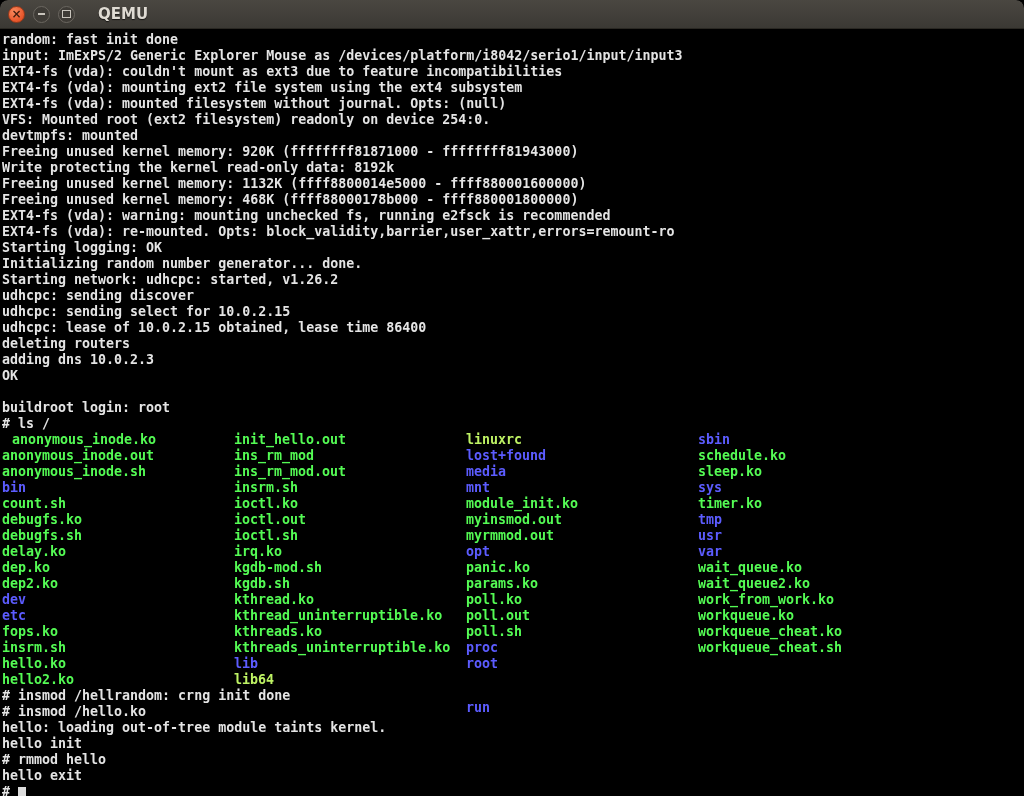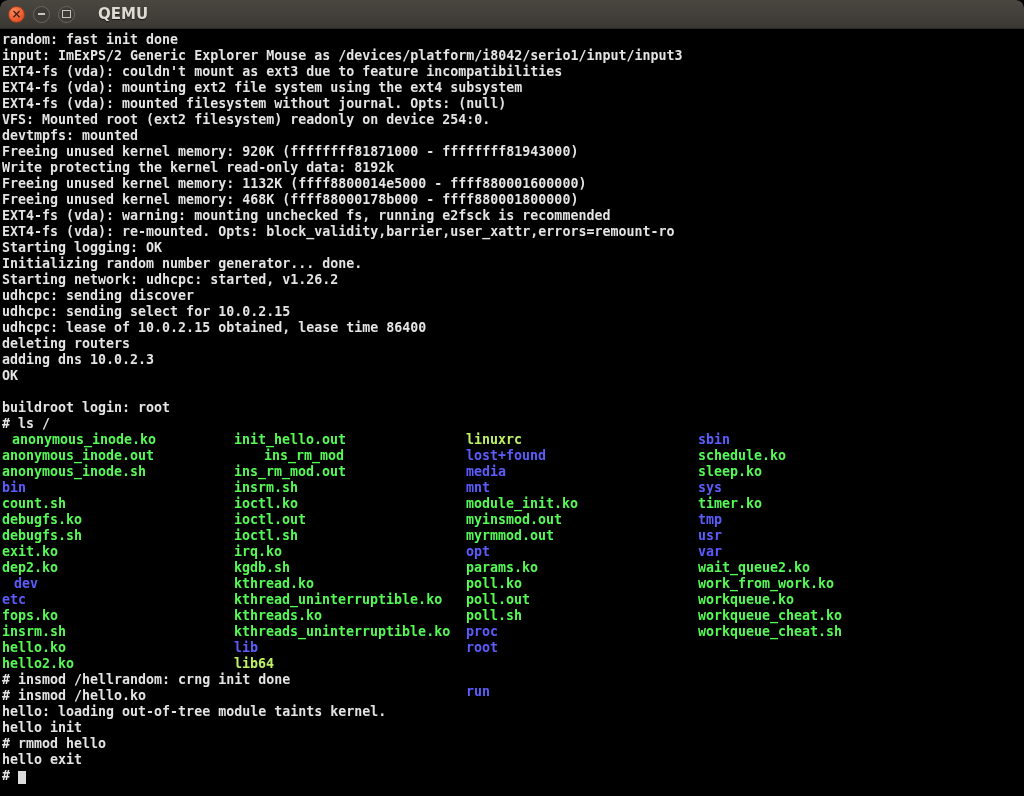--- a/index.html
+++ b/index.html
@@ -68,29 +68,30 @@
       <div class="line"><span class="c-fg">udhcpc: sending discover</span></div>
       <div class="line"><span class="c-fg">udhcpc: sending select for 10.0.2.15</span></div>
       <div class="line"><span class="c-fg">udhcpc: lease of 10.0.2.15 obtained, lease time 86400</span></div>
       <div class="line"><span class="c-fg">deleting routers</span></div>
       <div class="line"><span class="c-fg">adding dns 10.0.2.3</span></div>
       <div class="line"><span class="c-fg">OK</span></div>
       <div class="line"><span class="c-fg">&nbsp;</span></div>
       <div class="line"><span class="c-fg">buildroot login: root</span></div>
       <div class="line"><span class="c-fg"># ls /</span></div>
       <div class="line"><span class="ls-cell c-green" style="left: 4px; margin-left: 6px;">anonymous_inode.ko</span><span class="ls-cell c-green" style="left: 232px;">init_hello.out</span><span class="ls-cell c-cyan" style="left: 464px;">linuxrc</span><span class="ls-cell c-blue" style="left: 696px;">sbin</span></div>
-      <div class="line"><span class="ls-cell c-green" style="left: 0px;">anonymous_inode.out</span><span class="ls-cell c-green" style="left: 232px; margin-left: 30px;">ins_rm_mod</span><span class="ls-cell c-blue" style="left: 464px;">lost+found</span><span class="ls-cell c-green" style="left: 696px;">schedule.ko</span></div>
+      <div class="line"><span class="ls-cell c-green" style="left: 0px;">anonymous_inode.out</span><span class="ls-cell c-green" style="left: 232px;">ins_rm_mod</span><span class="ls-cell c-blue" style="left: 464px;">lost+found</span><span class="ls-cell c-green" style="left: 696px;">schedule.ko</span></div>
       <div class="line"><span class="ls-cell c-green" style="left: 0px;">anonymous_inode.sh</span><span class="ls-cell c-green" style="left: 232px;">ins_rm_mod.out</span><span class="ls-cell c-blue" style="left: 464px;">media</span><span class="ls-cell c-green" style="left: 696px;">sleep.ko</span></div>
       <div class="line"><span class="ls-cell c-blue" style="left: 0px;">bin</span><span class="ls-cell c-green" style="left: 232px;">insrm.sh</span><span class="ls-cell c-blue" style="left: 464px;">mnt</span><span class="ls-cell c-blue" style="left: 696px;">sys</span></div>
       <div class="line"><span class="ls-cell c-green" style="left: 0px;">count.sh</span><span class="ls-cell c-green" style="left: 232px;">ioctl.ko</span><span class="ls-cell c-green" style="left: 464px;">module_init.ko</span><span class="ls-cell c-green" style="left: 696px;">timer.ko</span></div>
       <div class="line"><span class="ls-cell c-green" style="left: 0px;">debugfs.ko</span><span class="ls-cell c-green" style="left: 232px;">ioctl.out</span><span class="ls-cell c-green" style="left: 464px;">myinsmod.out</span><span class="ls-cell c-blue" style="left: 696px;">tmp</span></div>
       <div class="line"><span class="ls-cell c-green" style="left: 0px;">debugfs.sh</span><span class="ls-cell c-green" style="left: 232px;">ioctl.sh</span><span class="ls-cell c-green" style="left: 464px;">myrmmod.out</span><span class="ls-cell c-blue" style="left: 696px;">usr</span></div>
-      <div class="line"><span class="ls-cell c-green" style="left: 0px;">exit.ko</span><span class="ls-cell c-green" style="left: 232px;">irq.ko</span><span class="ls-cell c-blue" style="left: 464px;">opt</span><span class="ls-cell c-blue" style="left: 696px;">var</span></div>
+      <div class="line"><span class="ls-cell c-green" style="left: 0px;">delay.ko</span><span class="ls-cell c-green" style="left: 232px;">irq.ko</span><span class="ls-cell c-blue" style="left: 464px;">opt</span><span class="ls-cell c-blue" style="left: 696px;">var</span></div>
+      <div class="line"><span class="ls-cell c-green" style="left: 0px;">dep.ko</span><span class="ls-cell c-green" style="left: 232px;">kgdb-mod.sh</span><span class="ls-cell c-green" style="left: 464px;">panic.ko</span><span class="ls-cell c-green" style="left: 696px;">wait_queue.ko</span></div>
       <div class="line"><span class="ls-cell c-green" style="left: 0px;">dep2.ko</span><span class="ls-cell c-green" style="left: 232px;">kgdb.sh</span><span class="ls-cell c-green" style="left: 464px;">params.ko</span><span class="ls-cell c-green" style="left: 696px;">wait_queue2.ko</span></div>
-      <div class="line"><span class="ls-cell c-blue" style="left: 12px;">dev</span><span class="ls-cell c-green" style="left: 232px;">kthread.ko</span><span class="ls-cell c-green" style="left: 464px;">poll.ko</span><span class="ls-cell c-green" style="left: 696px;">work_from_work.ko</span></div>
+      <div class="line"><span class="ls-cell c-blue" style="left: 0px;">dev</span><span class="ls-cell c-green" style="left: 232px;">kthread.ko</span><span class="ls-cell c-green" style="left: 464px;">poll.ko</span><span class="ls-cell c-green" style="left: 696px;">work_from_work.ko</span></div>
       <div class="line"><span class="ls-cell c-blue" style="left: 0px;">etc</span><span class="ls-cell c-green" style="left: 232px;">kthread_uninterruptible.ko</span><span class="ls-cell c-green" style="left: 464px;">poll.out</span><span class="ls-cell c-green" style="left: 696px;">workqueue.ko</span></div>
       <div class="line"><span class="ls-cell c-green" style="left: 0px;">fops.ko</span><span class="ls-cell c-green" style="left: 232px;">kthreads.ko</span><span class="ls-cell c-green" style="left: 464px;">poll.sh</span><span class="ls-cell c-green" style="left: 696px;">workqueue_cheat.ko</span></div>
       <div class="line"><span class="ls-cell c-green" style="left: 0px;">insrm.sh</span><span class="ls-cell c-green" style="left: 232px;">kthreads_uninterruptible.ko</span><span class="ls-cell c-blue" style="left: 464px;">proc</span><span class="ls-cell c-green" style="left: 696px;">workqueue_cheat.sh</span></div>
       <div class="line"><span class="ls-cell c-green" style="left: 0px;">hello.ko</span><span class="ls-cell c-blue" style="left: 232px;">lib</span><span class="ls-cell c-blue" style="left: 464px;">root</span></div>
       <div class="line"><span class="ls-cell c-green" style="left: 0px;">hello2.ko</span><span class="ls-cell c-cyan" style="left: 232px;">lib64</span><span class="ls-cell c-blue" style="left: 464px; margin-top: 28px;">run</span></div>
       <div class="line"><span class="c-fg"># insmod /hellrandom: crng init done</span></div>
       <div class="line"><span class="c-fg"># insmod /hello.ko</span></div>
       <div class="line"><span class="c-fg">hello: loading out-of-tree module taints kernel.</span></div>
       <div class="line"><span class="c-fg">hello init</span></div>
       <div class="line"><span class="c-fg"># rmmod hello</span></div>

